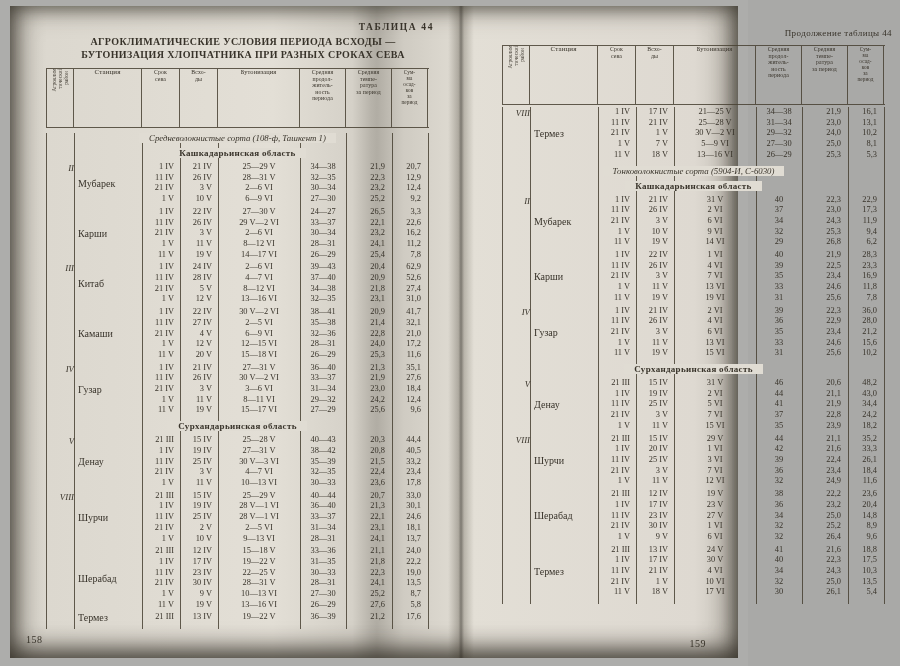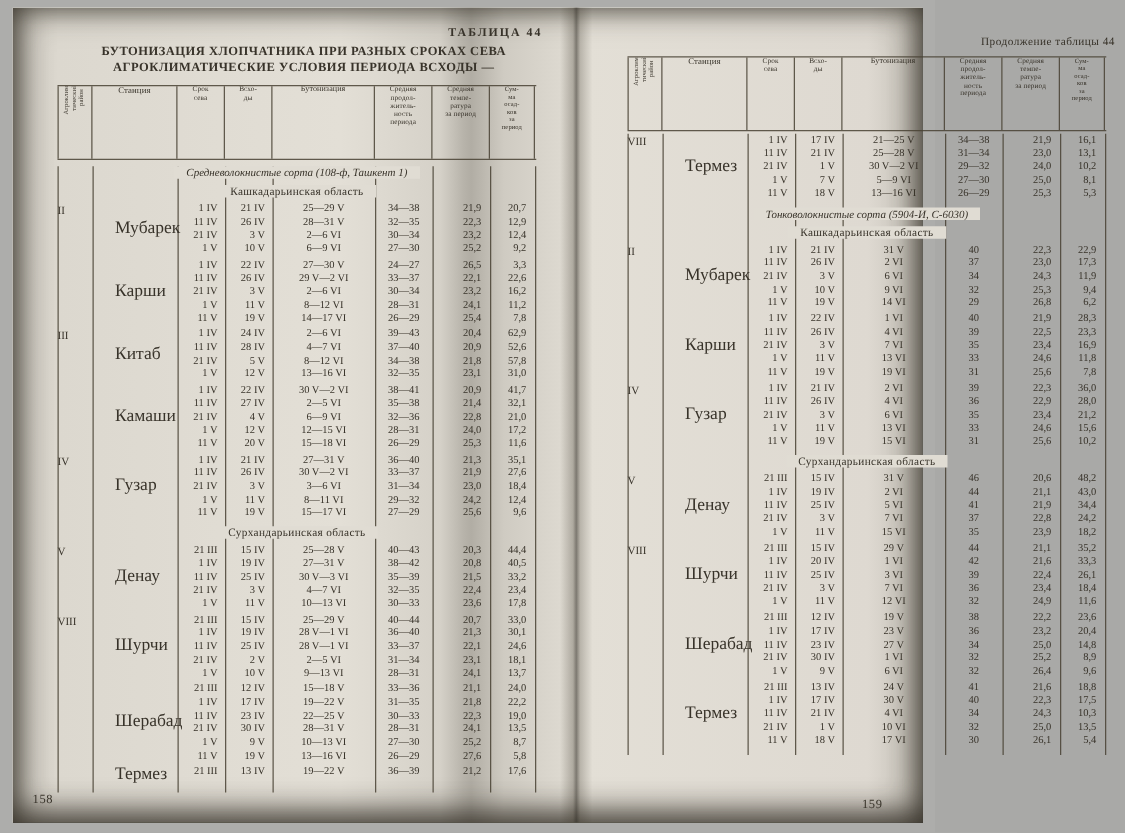--- a/index.html
+++ b/index.html
@@ -56,48 +56,48 @@
   .th-station span{font-size:7px;}
   .th-budding span{font-size:6.4px;}
   .th-precipitation span{font-size:5.2px;line-height:6px;}
 
   .tbody{position:relative;padding-bottom:4px;}
   .vline{position:absolute;top:0;bottom:0;width:1px;background:var(--line);z-index:1;}
 
   .variety-header{position:relative;z-index:2;width:max-content;margin:5px auto 4px;
     font-style:italic;font-size:8.8px;background:var(--paper);padding:0 10px;}
   .area-header{position:relative;z-index:2;width:max-content;margin:5px auto 4px;
-    font-weight:normal;font-size:9px;letter-spacing:.3px;background:var(--paper);padding:0 10px;}
+    font-weight:bold;font-size:9px;letter-spacing:.3px;background:var(--paper);padding:0 10px;}
 
   .group{display:grid;grid-template-columns:28px 68px 38px 38px 82px 46px 46px 36px;
     margin:2px 0;position:relative;z-index:2;}
-  .gd{font-size:8.8px;text-align:left;padding-top:1px;}
-  .gs{font-size:14px;display:flex;align-items:center;padding-left:18px;}
+  .gd{font-size:8.8px;text-align:right;padding-top:1px;font-style:italic;}
+  .gs{font-size:10px;display:flex;align-items:center;padding-left:4px;}
   .gcol{display:block;}
   .val{font-size:8.4px;line-height:10.7px;white-space:nowrap;}
   .c-sow .val,.c-emg .val{text-align:right;padding-right:6px;}
   .c-bud .val{text-align:center;}
   .c-dur .val{text-align:center;}
   .c-tmp .val,.c-pre .val{text-align:right;padding-right:7px;}
 
   .pagenum{position:absolute;font-size:10px;letter-spacing:.5px;font-family:Liberation Serif, serif;}
   .pagenum-left{left:16px;bottom:13px;}
   .pagenum-right{right:32px;bottom:9px;}
 </style>
 </head>
 <body>
 
 <div class="scan">
   <div class="paper">
 
     <div class="page page-left">
       <div class="table-label">ТАБЛИЦА 44</div>
       <div class="title">
+        <div>АГРОКЛИМАТИЧЕСКИЕ УСЛОВИЯ ПЕРИОДА ВСХОДЫ —</div>
         <div>БУТОНИЗАЦИЯ ХЛОПЧАТНИКА ПРИ РАЗНЫХ СРОКАХ СЕВА</div>
-        <div>АГРОКЛИМАТИЧЕСКИЕ УСЛОВИЯ ПЕРИОДА ВСХОДЫ —</div>
       </div>
       <div class="dtable">
           <div class="thead-row">
             <div class="th th-district">
               <span>Агроклима-
 тический
 район</span>
             </div>
             <div class="th th-station">
               <span>Станция</span>
@@ -262,21 +262,21 @@
               </div>
               <div class="gcol c-tmp">
                 <div class="val">20,4</div>
                 <div class="val">20,9</div>
                 <div class="val">21,8</div>
                 <div class="val">23,1</div>
               </div>
               <div class="gcol c-pre">
                 <div class="val">62,9</div>
                 <div class="val">52,6</div>
-                <div class="val">57,8</div>
+                <div class="val">27,4</div>
                 <div class="val">31,0</div>
               </div>
             </div>
             <div class="group">
               <div class="gd"></div>
               <div class="gs">Камаши</div>
               <div class="gcol c-sow">
                 <div class="val">1 IV</div>
                 <div class="val">11 IV</div>
                 <div class="val">21 IV</div>

